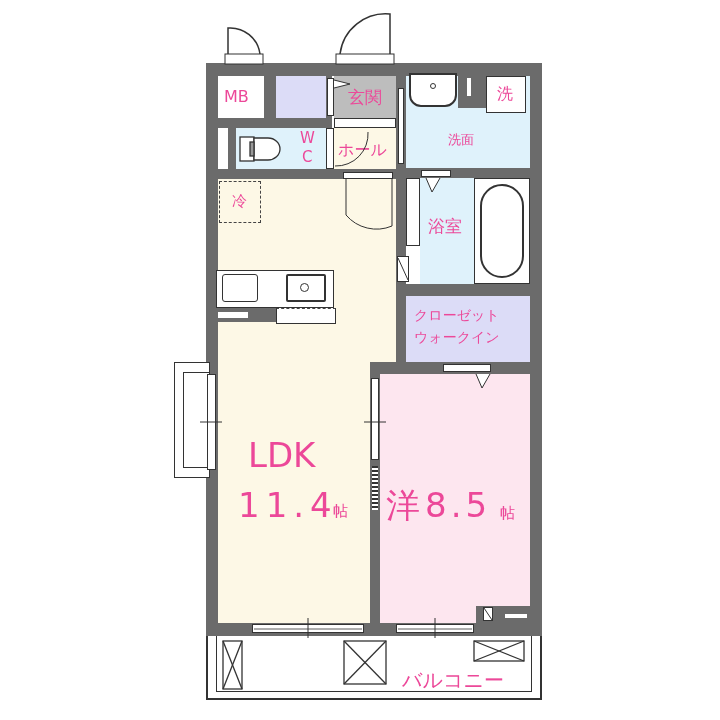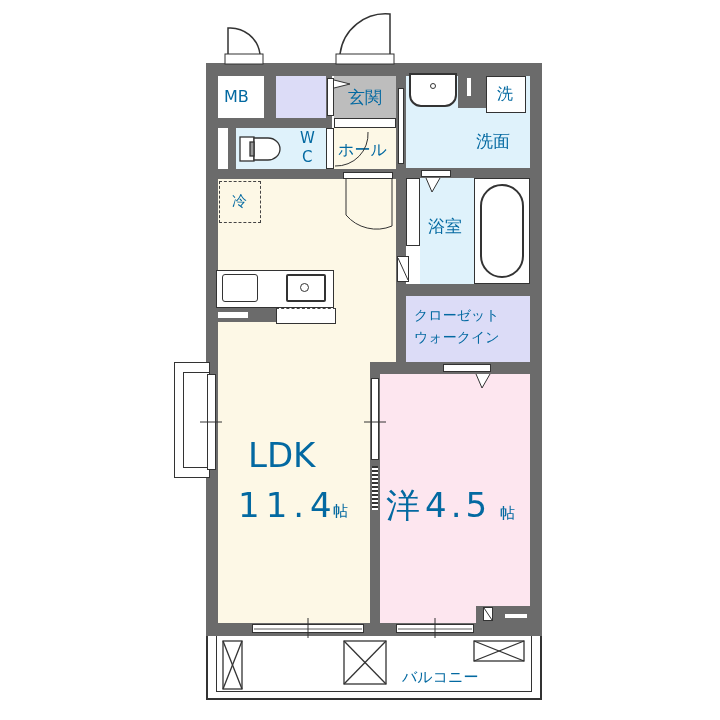--- a/index.html
+++ b/index.html
@@ -1,20 +1,20 @@
 <!DOCTYPE html>
 <html><head>
 <meta charset="utf-8">
 <style>
   html, body { margin:0; padding:0; background:#ffffff; }
   body { width:720px; height:720px; position:relative; overflow:hidden; font-family:"DejaVu Sans","Liberation Sans",sans-serif; color:#111; }
   .abs { position:absolute; box-sizing:border-box; }
   .wall { position:absolute; background:#6b6b6b; }
   .room { position:absolute; box-sizing:border-box; }
-  .label { position:absolute; white-space:nowrap; color:#0369a1; line-height:1; }
+  .label { position:absolute; white-space:nowrap; color:#ec4899; line-height:1; }
   svg { position:absolute; left:0; top:0; }
 </style>
 </head>
 <body>
 
 <div class="wall" style="left:206px;top:63px;width:336px;height:13px;"></div>
 <div class="wall" style="left:206px;top:63px;width:12px;height:573px;"></div>
 <div class="wall" style="left:530px;top:63px;width:12px;height:573px;"></div>
 <div class="wall" style="left:206px;top:623px;width:336px;height:13px;"></div>
 
@@ -49,21 +49,21 @@
 <div class="wall" style="left:396px;top:76px;width:10px;height:222px;"></div>
 <div class="abs" style="left:398px;top:88px;width:6px;height:76px;background:#fff;border:1px solid #333;"></div>
 
 <div class="room" style="left:406px;top:76px;width:124px;height:92px;background:#dff2fb;"></div>
 <div class="abs" style="left:409px;top:73px;width:48px;height:34px;background:#fff;border:2px solid #333;border-radius:0 0 12px 12px;"></div>
 <div class="abs" style="left:430px;top:83px;width:6px;height:6px;border:1px solid #333;border-radius:50%;"></div>
 <div class="wall" style="left:458px;top:76px;width:28px;height:32px;"></div>
 <div class="abs" style="left:467px;top:78px;width:4px;height:18px;background:#fff;"></div>
 <div class="abs" style="left:486px;top:76px;width:40px;height:37px;background:#fff;border:1px solid #333;"></div>
 <div class="label" style="left:497px;top:86px;font-size:16px;">洗</div>
-<div class="label" style="left:448px;top:133px;font-size:17px;margin-left:28px;">洗面</div>
+<div class="label" style="left:448px;top:133px;font-size:13px;">洗面</div>
 
 <div class="wall" style="left:396px;top:168px;width:146px;height:10px;"></div>
 <div class="abs" style="left:421px;top:170px;width:30px;height:7px;background:#fff;border:1px solid #333;"></div>
 
 <div class="abs" style="left:406px;top:178px;width:14px;height:68px;background:#fff;border:1px solid #333;"></div>
 <div class="room" style="left:420px;top:178px;width:54px;height:106px;background:#dff2fb;"></div>
 <div class="label" style="left:428px;top:218px;font-size:17px;">浴室</div>
 <div class="abs" style="left:474px;top:178px;width:56px;height:106px;background:#fff;border:1px solid #333;"></div>
 <div class="abs" style="left:480px;top:184px;width:44px;height:94px;border:2px solid #333;border-radius:22px;"></div>
 <div class="abs" style="left:397px;top:256px;width:12px;height:26px;background:#fff;border:1px solid #333;"></div>
@@ -97,32 +97,32 @@
 <div class="wall" style="left:370px;top:362px;width:10px;height:261px;"></div>
 <div class="abs" style="left:371px;top:378px;width:8px;height:82px;background:#fff;border:1px solid #333;"></div>
 <div class="abs" style="left:372px;top:466px;width:6px;height:44px;background:repeating-linear-gradient(#333 0 2px,#fff 2px 4px);"></div>
 
 <div class="label" style="left:248px;top:438px;font-size:34px;">LDK</div>
 <div class="label" style="left:238px;top:488px;font-size:34px;letter-spacing:6px;">11.4</div>
 <div class="label" style="left:333px;top:504px;font-size:15px;">帖</div>
 
 <div class="room" style="left:380px;top:374px;width:150px;height:249px;background:#fde6ef;"></div>
 <div class="label" style="left:386px;top:488px;font-size:34px;">洋</div>
-<div class="label" style="left:425px;top:488px;font-size:34px;letter-spacing:4px;">4.5</div>
+<div class="label" style="left:425px;top:488px;font-size:34px;letter-spacing:4px;">8.5</div>
 <div class="label" style="left:500px;top:506px;font-size:15px;">帖</div>
 <div class="wall" style="left:476px;top:606px;width:54px;height:17px;"></div>
 <div class="abs" style="left:483px;top:607px;width:10px;height:14px;background:#fff;border:1px solid #333;"></div>
 <div class="abs" style="left:505px;top:614px;width:22px;height:4px;background:#fff;"></div>
 
 <div class="abs" style="left:252px;top:624px;width:112px;height:9px;background:#fff;border:1px solid #333;"></div>
 <div class="abs" style="left:396px;top:624px;width:78px;height:9px;background:#fff;border:1px solid #333;"></div>
 
 <div class="abs" style="left:206px;top:636px;width:336px;height:64px;border:2px solid #333;border-top:none;background:#fff;"></div>
 <div class="abs" style="left:216px;top:636px;width:316px;height:56px;border:1px solid #333;border-top:none;"></div>
-<div class="label" style="left:402px;top:670px;font-size:15px;">バルコニー</div>
+<div class="label" style="left:402px;top:670px;font-size:20px;">バルコニー</div>
 
 <svg width="720" height="720">
 
   <rect x="225" y="54" width="38" height="10" fill="#fff" stroke="#333"></rect>
   <path d="M228 54 V28 A30 30 0 0 1 260 54" fill="none" stroke="#333" stroke-width="1.5"></path>
 
   <rect x="336" y="54" width="58" height="10" fill="#fff" stroke="#333"></rect>
   <path d="M390 54 V14 A46 46 0 0 0 340 54" fill="none" stroke="#333" stroke-width="1.5"></path>
 
   <path d="M334 80 L350 84 L334 88" fill="#fff" stroke="#333"></path>

